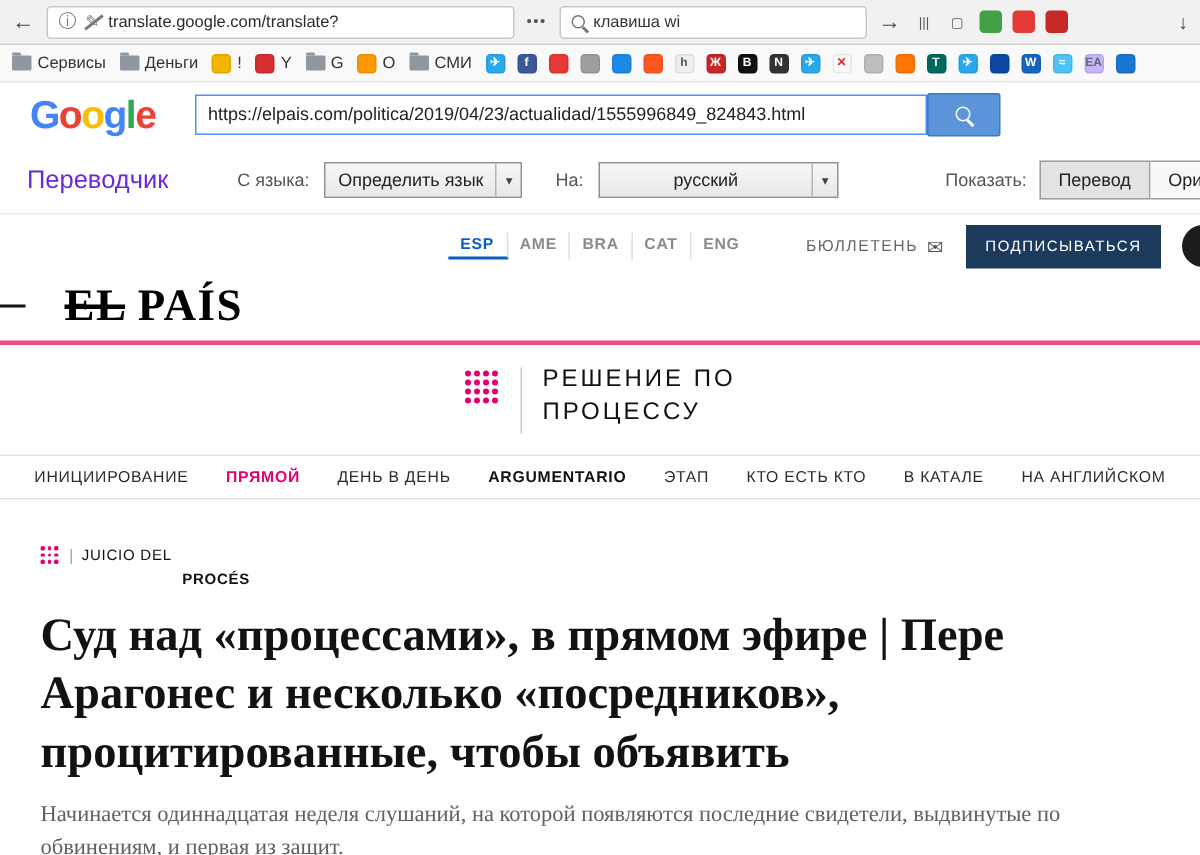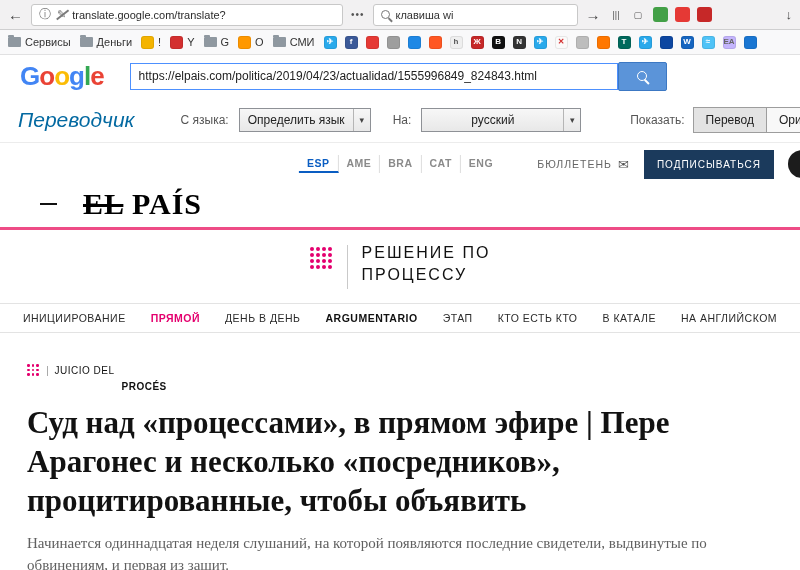--- a/index.html
+++ b/index.html
@@ -43,21 +43,21 @@
   .g-row { height:42px; display:flex; align-items:center; background:#fff; }
   .g-logo { margin-left:20px; font-size:26px; font-weight:bold; letter-spacing:-1px; display:flex; }
   .g-input { margin-left:26px; width:488px; height:27px; border:1px solid #4d90fe; font-size:12px;
              color:#222; padding:0 8px; font-family:inherit; outline:none; }
   .g-btn { width:49px; height:29px; background:#5b94d9; border:1px solid #3c78c3; border-radius:2px;
            display:flex; align-items:center; justify-content:center; cursor:pointer; }
   .g-btn .mag { border-color:#fff; width:10px; height:10px; }
   .g-btn .mag::after { background:#fff; width:6px; }
 
   .controls { height:46px; display:flex; align-items:center; border-bottom:1px solid #ececec; background:#fff; }
-  .translator { margin-left:18px; font-size:21px; color:#0369a1;font-style:italic; }
+  .translator { margin-left:18px; font-size:17px; color:#6d28d9; }
   .ctl-label { font-size:12px; color:#555; }
   .sel { height:24px; border:1px solid #8e9196; background:linear-gradient(#f7f7f7,#e8e8e8); font-size:12px;
          color:#222; display:flex; align-items:center; cursor:pointer; }
   .sel .sel-text { flex:1; padding:0 8px; text-align:center; white-space:nowrap; }
   .sel .sel-arrow { width:17px; align-self:stretch; border-left:1px solid #b5b5b5; display:flex;
                     align-items:center; justify-content:center; font-size:9px; color:#444; }
   .show-btn { height:26px; border:1px solid #9d9d9d; font-size:12px; color:#222; padding:0 12px;
               display:flex; align-items:center; flex:none; cursor:pointer; }
   .show-btn.active { background:#e3e3e3; }
   .show-btn.plain { background:#f8f8f8; border-left:none; }
@@ -69,21 +69,21 @@
   .ed { padding:2px 8px; border-right:1px solid #ddd; cursor:pointer; }
   .ed:last-child { border-right:none; }
   .ed.active { color:var(--edblue); border-bottom:2px solid var(--edblue); }
   .right-group { position:absolute; right:0; top:0; height:100%; display:flex; align-items:center; gap:14px; }
   .newsletter { font-size:10.5px; color:#666; letter-spacing:1px; display:flex; gap:6px; align-items:center; cursor:pointer; }
   .env { font-size:13px; color:#555; }
   .subscribe { background:var(--navy); color:#fff; font-size:10px; letter-spacing:1px; padding:9px 13px;
                cursor:pointer; flex:none; }
   .profile-circle { width:28px; height:28px; border-radius:50%; background:#1c1c1c; margin-right:-16px; flex:none; }
 
-  .masthead { height:46px; display:flex; align-items:center; padding-left:40px; }
+  .masthead { height:46px; display:flex; align-items:center; }
   .menu-bar { width:17px; height:2.5px; background:#111; cursor:pointer; }
   .logo { margin-left:26px; font-family:"Liberation Serif",serif; font-weight:bold; font-size:30px;
           letter-spacing:1px; color:#000; cursor:pointer; }
   .logo .struck { text-decoration:line-through; }
   .pink-line { height:3px; background:var(--pink); }
 
   .section-head { display:flex; justify-content:center; align-items:flex-start; gap:14px; margin-top:12px; }
   .dots-grid { display:grid; grid-template-columns:repeat(4,5px); grid-auto-rows:5px; gap:1px; margin-top:5px; }
   .dots-grid i { width:4px; height:4px; border-radius:50%; background:var(--accent); }
   .vsep { width:1px; height:44px; background:#c9c9c9; margin-top:3px; }

